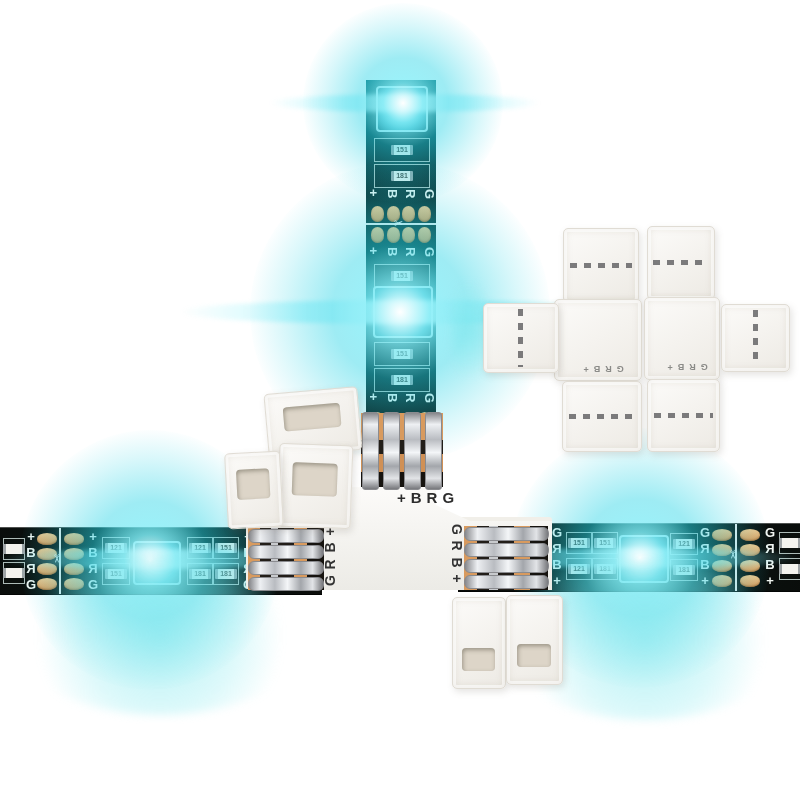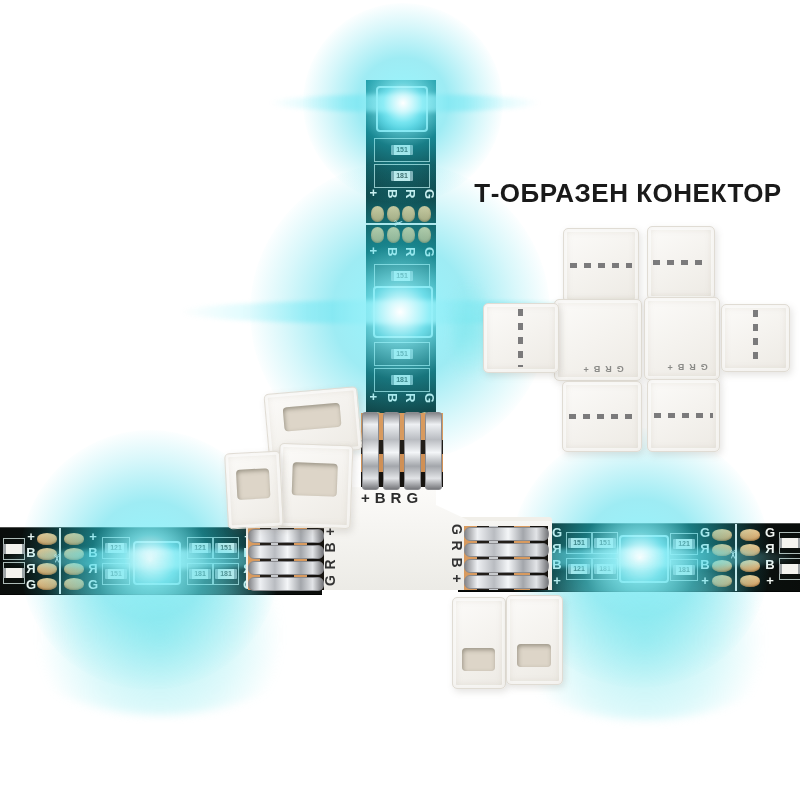--- a/index.html
+++ b/index.html
@@ -86,21 +86,20 @@
   .marking{position:absolute;z-index:6;transform:rotate(180deg);font-size:9px;letter-spacing:5px;color:#8b8b88;
            font-weight:bold;text-align:center;}
 
   .title{position:absolute;z-index:6;font-size:26px;font-weight:bold;color:#1a1a1a;letter-spacing:0.5px;white-space:nowrap;}
 </style>
 </head>
 <body>
 
 <div class="stage">
 
-  <div class="title" style="left:462px;top:178px;width:332px;text-align:center;">Т-ОБРАЗЕН КОНЕКТОР</div>
 
   <div class="strip vstrip" style="left:366px;top:80px;width:70px;height:375px;">
     <div class="ledpkg" style="left:10px;top:6px;width:48px;height:42px;"></div>
     <div class="comp" style="left:8px;top:58px;width:54px;height:22px;">
         <span class="pill">151</span>
       </div>
     <div class="comp" style="left:8px;top:84px;width:54px;height:22px;">
         <span class="pill">181</span>
       </div>
     <div class="pin-row" style="left:0;top:108px;width:70px;height:16px;">
@@ -281,21 +280,21 @@
   <div class="flare" style="left:0;top:549px;width:320px;height:20px;"></div>
   <div class="glow core" style="left:20px;top:430px;width:260px;height:260px;"></div>
   <div class="glow haze" style="left:10px;top:555px;width:300px;height:160px;"></div>
   <div class="flare" style="left:470px;top:548px;width:330px;height:20px;"></div>
   <div class="glow core" style="left:510px;top:428px;width:260px;height:260px;"></div>
   <div class="glow haze" style="left:500px;top:560px;width:290px;height:160px;"></div>
 
   <div class="pcb-ext" style="left:246px;top:521px;width:84px;height:68px;"></div>
   <div class="pcb-ext" style="left:458px;top:517px;width:94px;height:72px;"></div>
   <div class="tpcb" style="left:248px;top:487px;width:304px;height:103px;"></div>
-  <div class="pcb-top-label" style="left:348px;top:489px;width:88px;">+BRG</div>
+  <div class="pcb-top-label" style="left:348px;top:489px;width:88px;padding-left:36px;">+BRG</div>
   <div class="pcb-pin-col" style="left:322px;top:524px;">
     <span>+</span>
       <span>B</span>
       <span>R</span>
       <span>G</span>
   </div>
   <div class="pcb-pin-col mir" style="left:448px;top:522px;">
     <span>G</span>
       <span>R</span>
       <span>B</span>

